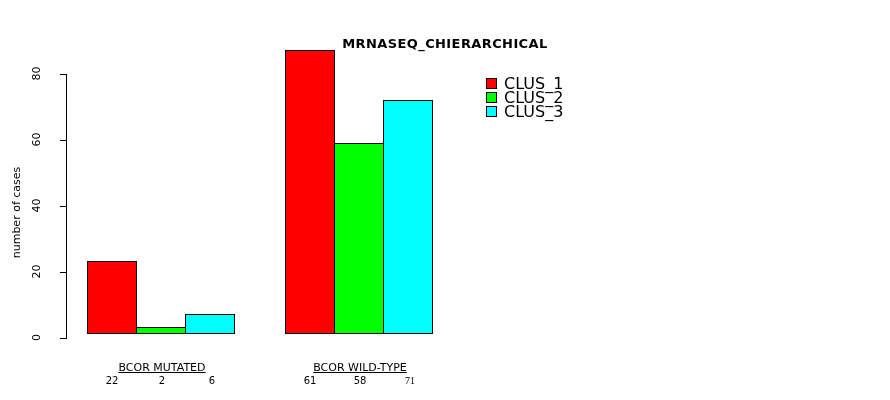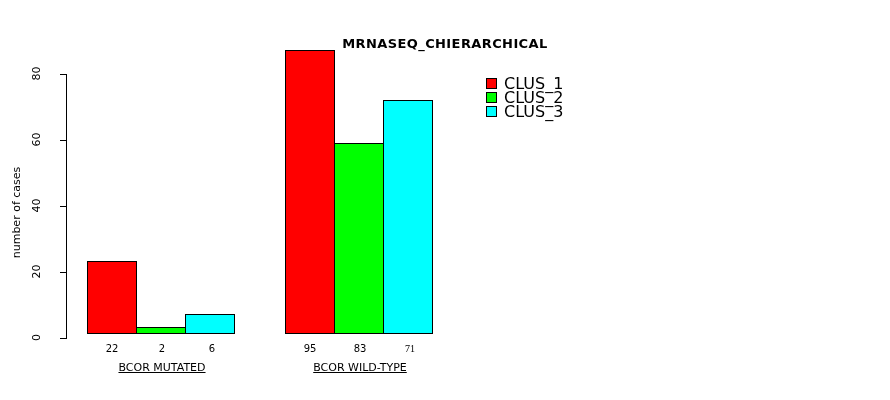--- a/index.html
+++ b/index.html
@@ -80,20 +80,21 @@
     margin-right: -1px;
   }
   .bar-value-labels {
     position: absolute;
     left: 0;
     display: flex;
   }
   .bar-value {
     font-size: 10px;
     text-align: center;
+    margin-top: 32px;
   }
   .group-label {
     position: absolute;
     font-size: 11px;
     text-align: center;
     white-space: nowrap;
     text-decoration: underline;
   }
   
   .legend {
@@ -162,22 +163,22 @@
         <div class="bar-value" style="width: 50px;">2</div>
         <div class="bar-value" style="width: 50px;">6</div>
       </div>
       <div class="group-label" style="left: 87px; width: 150px; top: 345px;">BCOR MUTATED</div>
       <div class="bars-row" style="left: 285px; bottom: 78px;">
         <div class="bar" style="width: 50px; height: 283.8px; background: rgb(255, 0, 0);"></div>
         <div class="bar" style="width: 50px; height: 191.4px; background: rgb(0, 255, 0);"></div>
         <div class="bar" style="width: 50px; height: 234.3px; background: rgb(0, 255, 255);"></div>
       </div>
       <div class="bar-value-labels" style="left: 285px; top: 327px; position: absolute;">
-        <div class="bar-value" style="width: 50px;">95</div>
-        <div class="bar-value" style="width: 50px;">83</div>
+        <div class="bar-value" style="width: 50px;">61</div>
+        <div class="bar-value" style="width: 50px;">58</div>
         <div class="bar-value" style="width: 50px; font-family: Liberation Serif, serif;">71</div>
       </div>
       <div class="group-label" style="left: 285px; width: 150px; top: 345px;">BCOR WILD-TYPE</div>
     </div>
 
   <div class="legend">
       <div class="legend-item">
         <span class="legend-swatch" style="background: rgb(255, 0, 0);"></span>
         <span class="legend-label">CLUS_1</span>
       </div>

